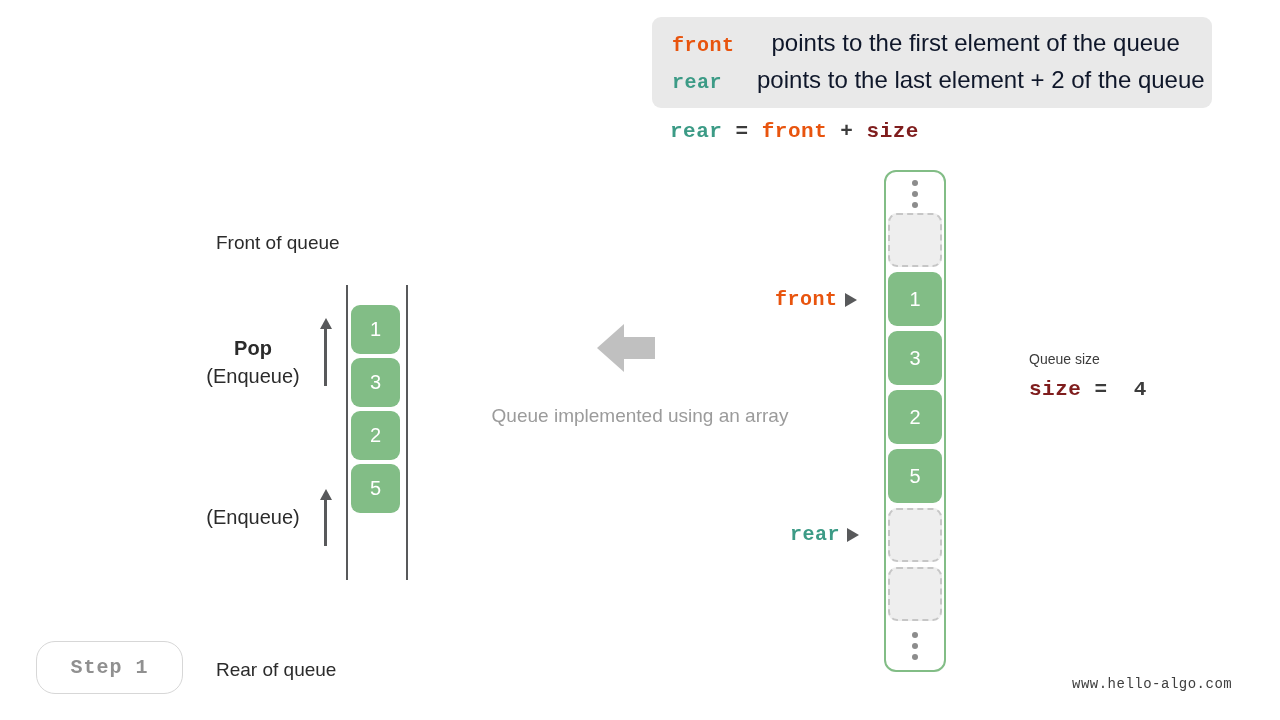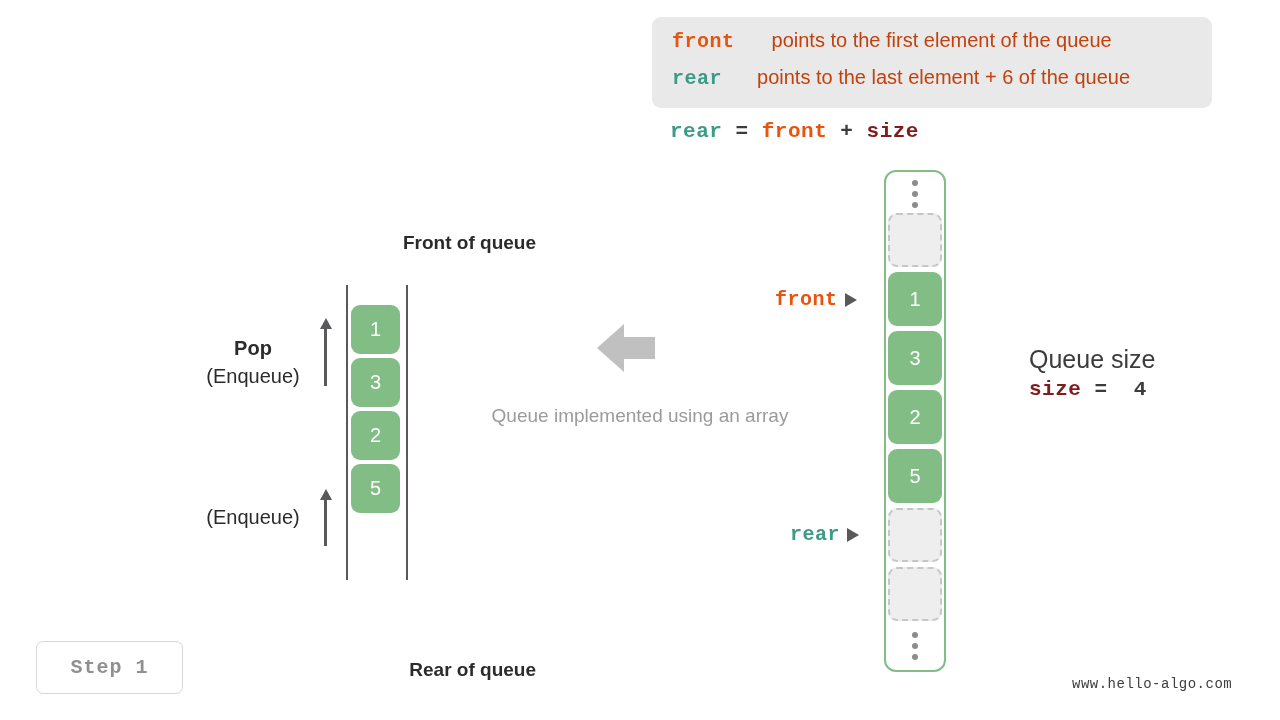--- a/index.html
+++ b/index.html
@@ -35,22 +35,22 @@
   .legend-kw {
     font-family: "Liberation Mono", monospace;
     font-weight: bold;
     font-size: 20px;
     letter-spacing: .5px;
   }
   .kw-front { color: #e8540e; }
   .kw-rear  { color: #3c9b86; }
   .kw-size  { color: #7f1d1d; }
   .legend-txt {
-    font-size: 20px;
-    color: #c2410c;
+    font-size: 24px;
+    color: #0f172a;
     margin-left: 11px;
     padding-left: 26px;
   }
   .legend-txt.tight { margin-left: 9px; }
 
   
   #formula {
     position: absolute;
     left: 670px; top: 120px;
     font-family: "Liberation Mono", monospace;
@@ -58,23 +58,23 @@
     font-size: 21px;
     letter-spacing: .5px;
     white-space: pre;
     color: #3c3c3c;
   }
 
   
   #front-of-queue-label, #rear-of-queue-label {
     position: absolute;
     font-size: 19px;
-    font-weight: bold;
+    font-weight: normal;
     color: #2b2b2b;
-    text-align: right;
+    text-align: left;
     width: 320px;
   }
   #front-of-queue-label { left: 216px; top: 232px; }
   #rear-of-queue-label  { left: 216px; top: 613px; margin-top: 46px; }
 
   .tube-line {
     position: absolute;
     width: 2px;
     background: #58595b;
     top: 285px; height: 295px;
@@ -231,42 +231,41 @@
     border-left: 12px solid #58595b;
   }
   #pointer-front { left: 775px; top: 288px; }
   #pointer-front .ptr-name { color: #e8540e; }
   #pointer-rear  { left: 790px; top: 523px; }
   #pointer-rear .ptr-name { color: #3c9b86; }
 
   
   #size-block { position: absolute; left: 1029px; top: 344px; }
   #size-title {
-    font-size: 25px;
+    font-size: 14px;
     color: #3c3c3c;
     line-height: 30px;
-    text-align: center;
   }
   #size-expr {
     font-family: "Liberation Mono", monospace;
     font-weight: bold;
     font-size: 21px;
     letter-spacing: .5px;
     line-height: 32px;
     white-space: pre;
     color: #3c3c3c;
   }
 
   
   #step-badge {
     position: absolute;
     left: 36px; top: 641px;
     width: 145px; height: 51px;
     border: 1px solid #d7d7d7;
-    border-radius: 7px;
+    border-radius: 19px;
     background: #ffffff;
     display: flex;
     align-items: center;
     justify-content: center;
     font-family: "Liberation Mono", monospace;
     font-weight: bold;
     font-size: 20px;
     letter-spacing: 1px;
     color: #909090;
   }
@@ -284,21 +283,21 @@
 </head>
 <body>
 
 <div id="legend-box">
   <div class="legend-line">
     <span class="legend-kw kw-front">front</span>
     <span class="legend-txt">points to the first element of the queue</span>
   </div>
   <div class="legend-line">
     <span class="legend-kw kw-rear">rear</span>
-    <span class="legend-txt tight">points to the last element + 6 of the queue</span>
+    <span class="legend-txt tight">points to the last element + 2 of the queue</span>
   </div>
 </div>
 
 <div id="formula"><span class="kw-rear">rear</span><span> = </span><span class="kw-front">front</span><span> + </span><span class="kw-size">size</span></div>
 
 <div id="front-of-queue-label">Front of queue</div>
 
 <div id="tube-line-left" class="tube-line"></div>
 <div id="tube-line-right" class="tube-line"></div>
 

